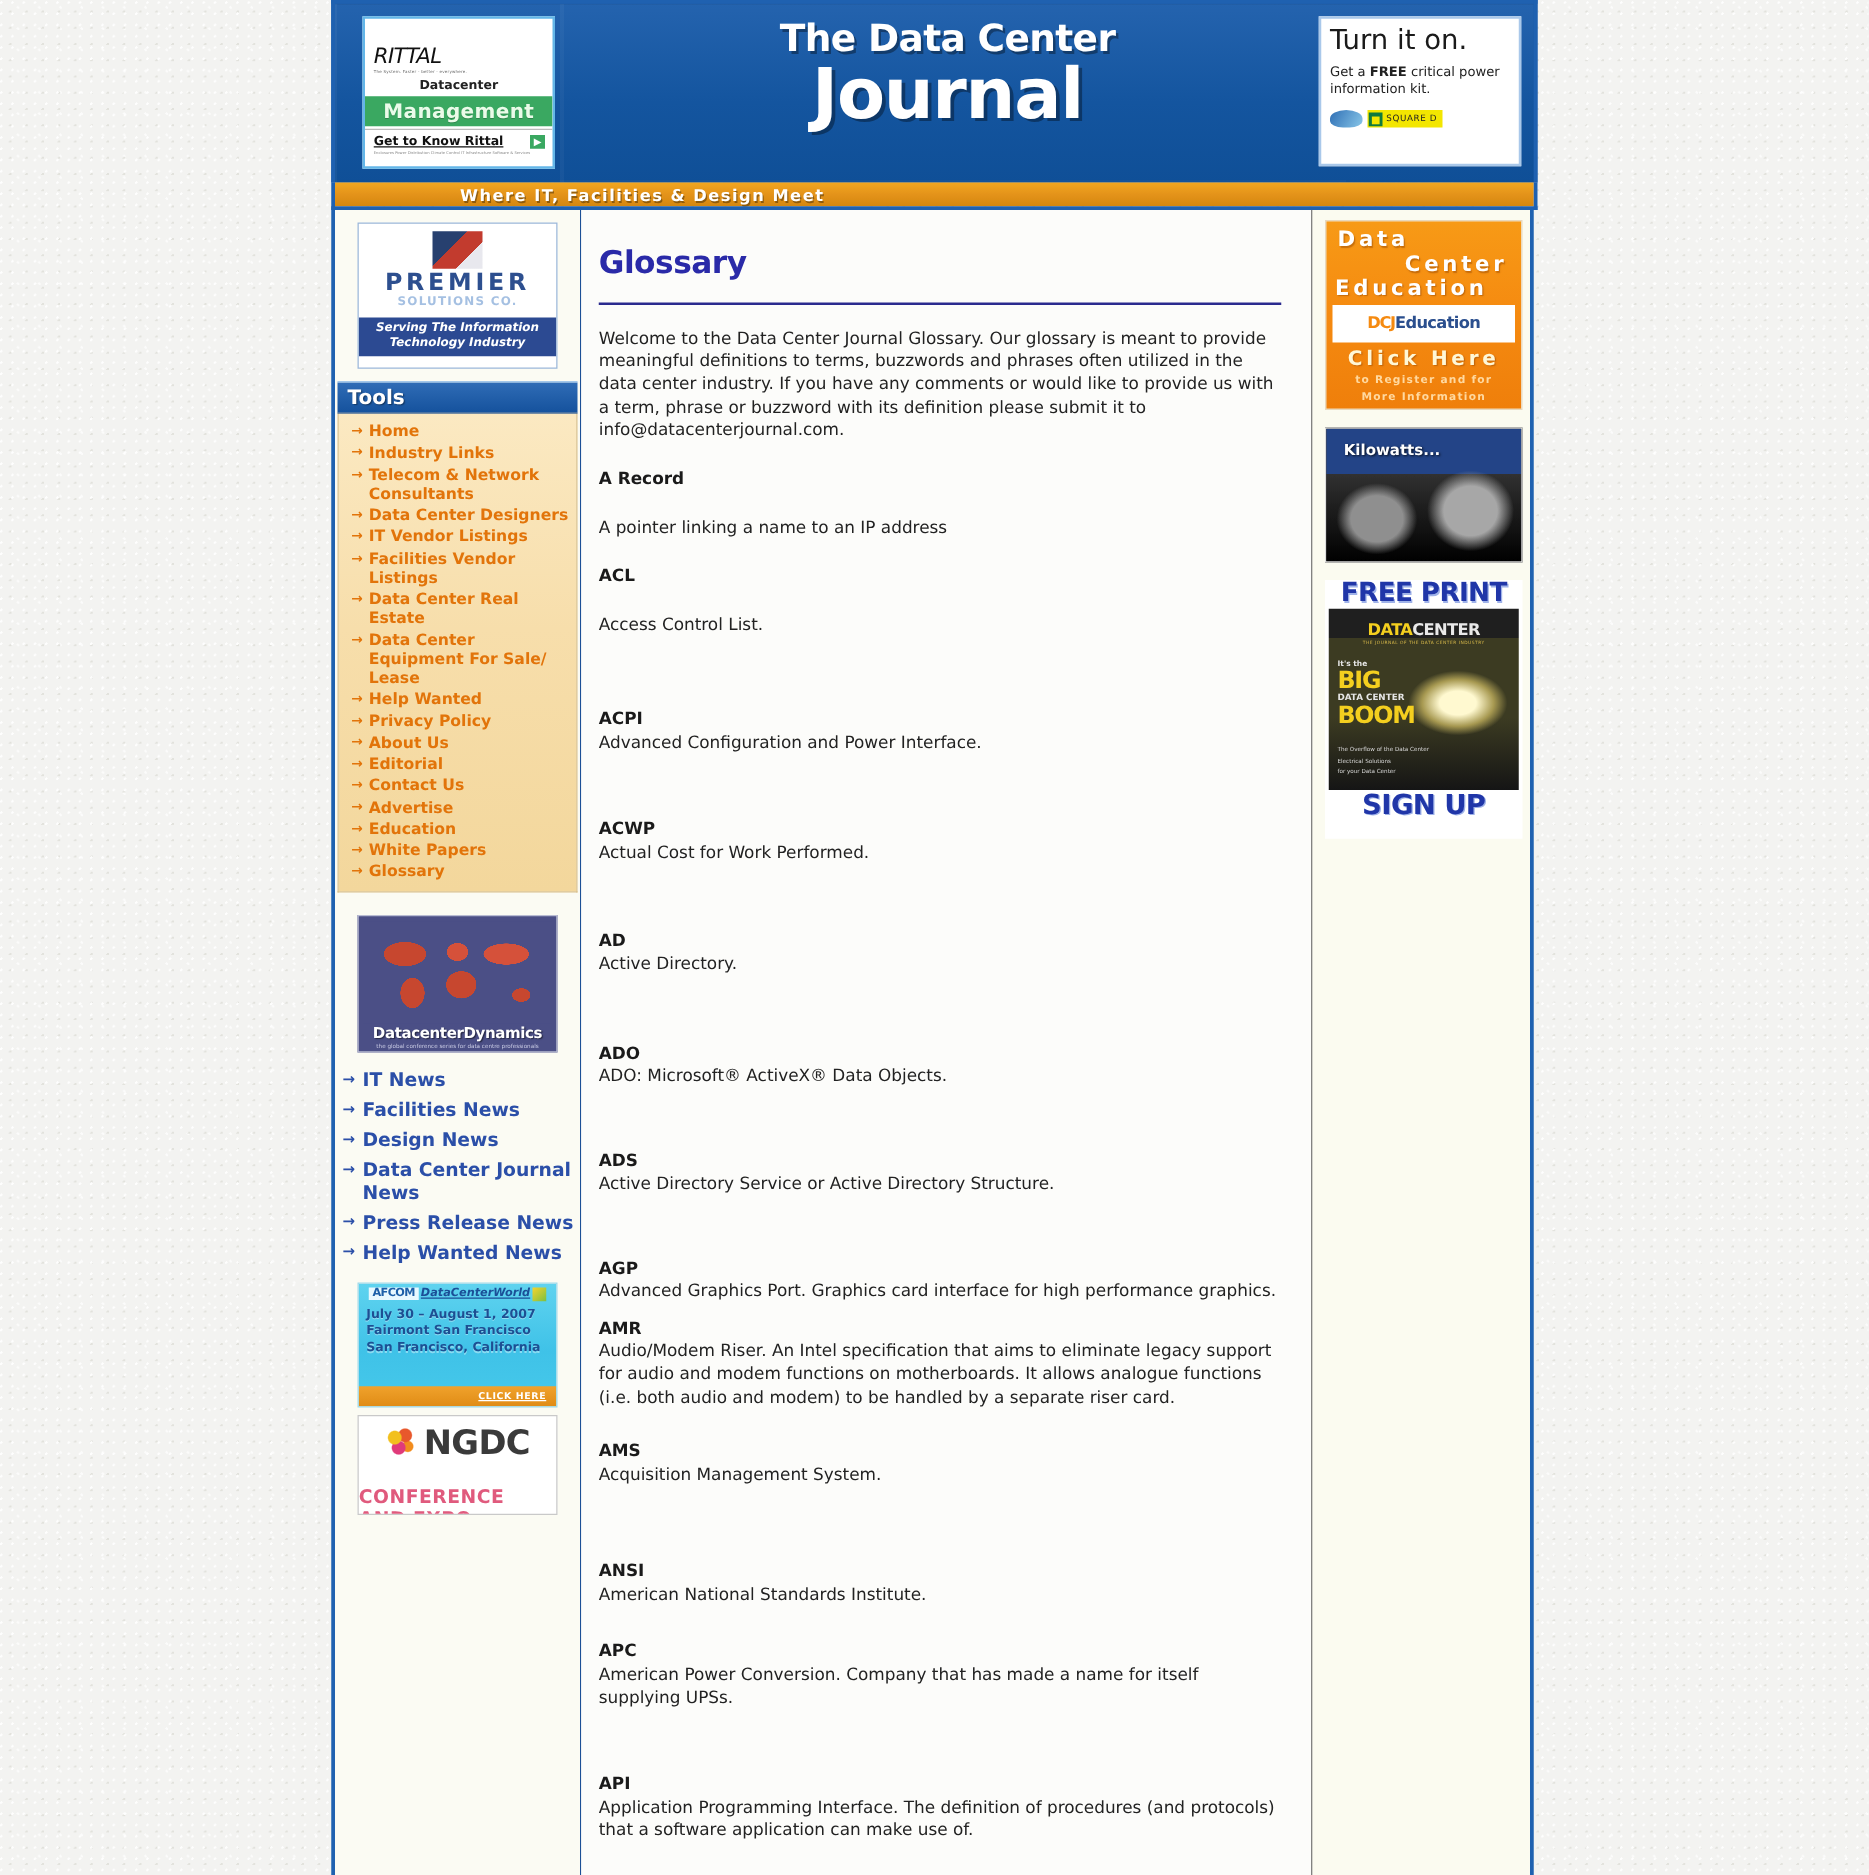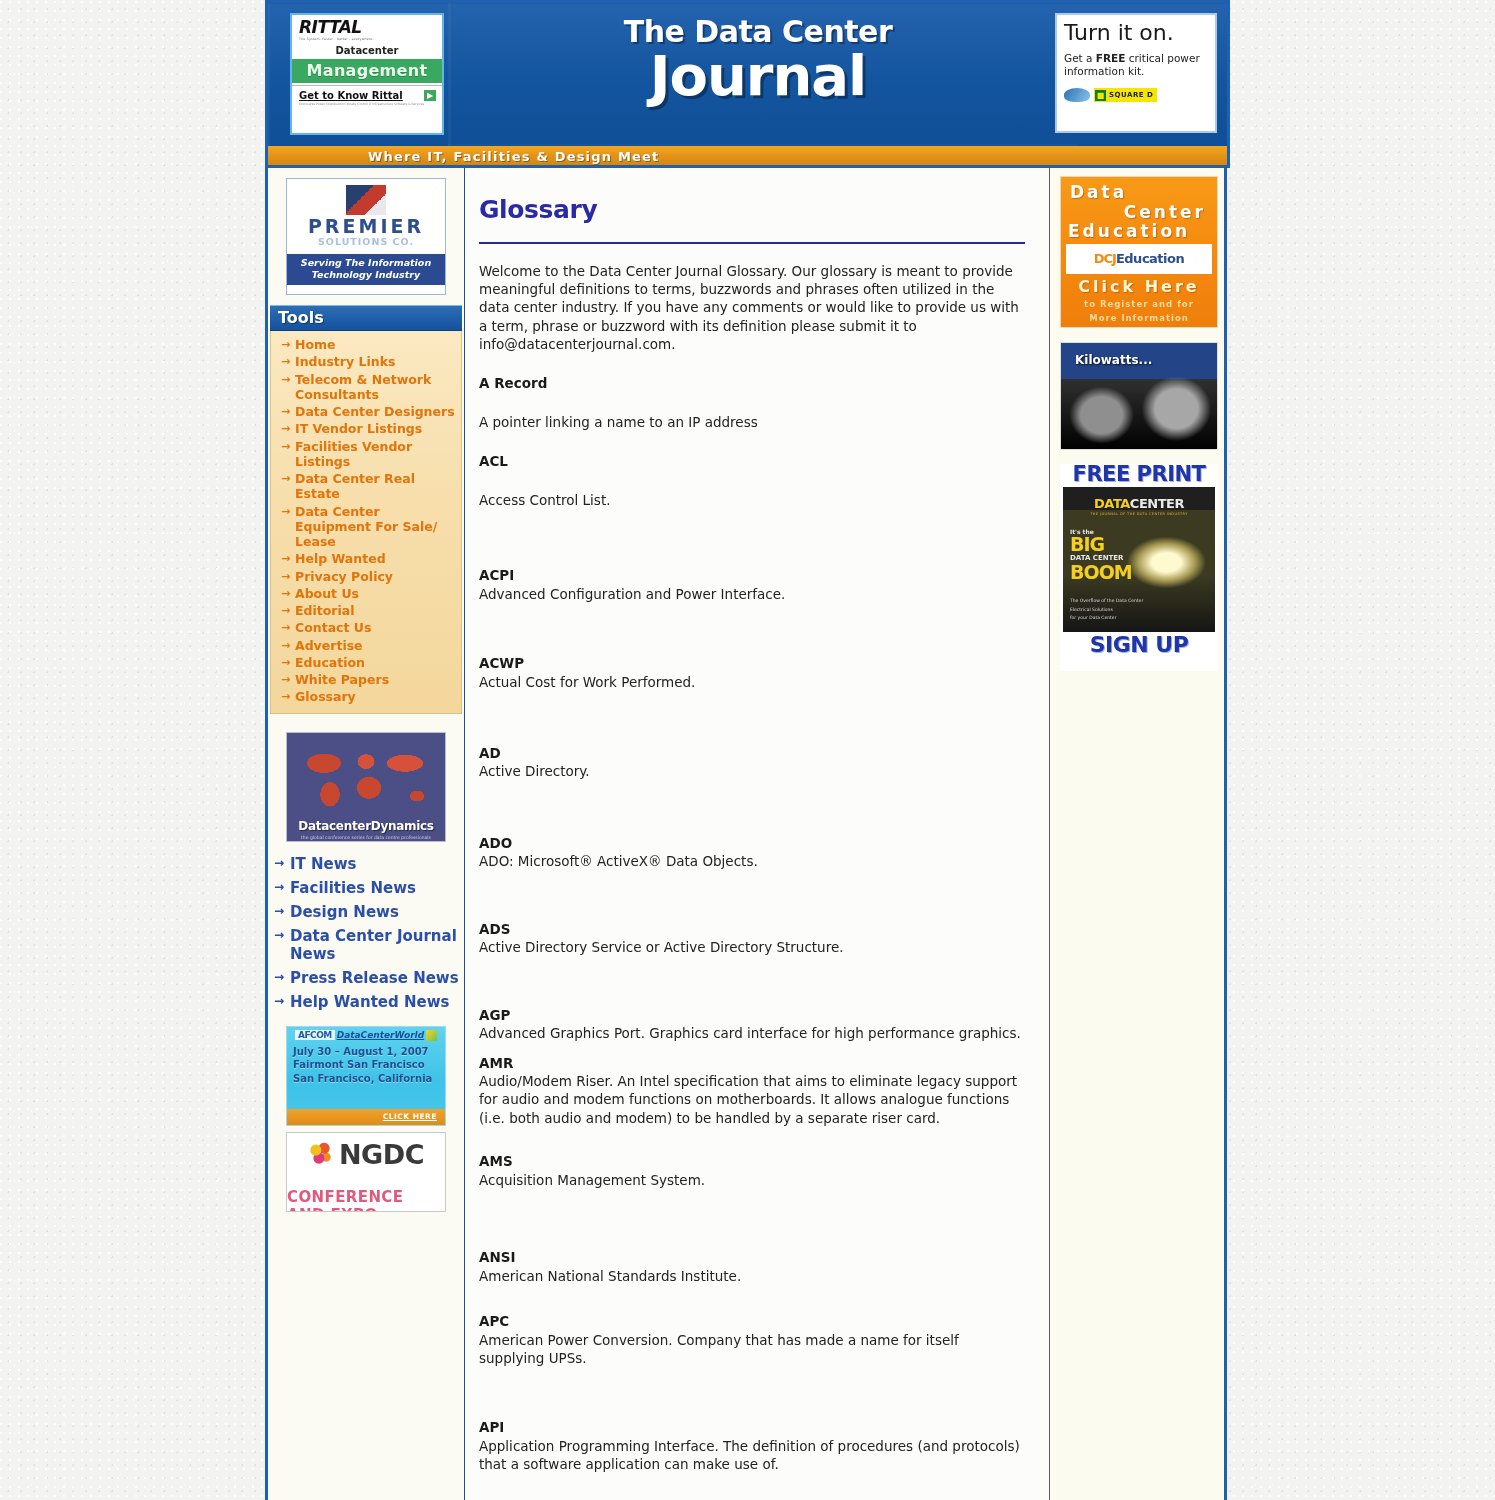--- a/index.html
+++ b/index.html
@@ -65,26 +65,26 @@
     width: 154px; height: 122px;
     border: 2px solid #63b6e8;
     background: #fff;
     box-sizing: border-box;
     display: flex;
     flex-direction: column;
     overflow: hidden;
   }
   .rittal-logo {
     font-family: "DejaVu Sans", sans-serif;
-    font-weight: bold;
+    font-weight: normal;
     font-style: italic;
     font-size: 17px;
     color: #111;
     letter-spacing: -.5px;
-    padding: 4px 0 0 7px;
+    padding: 22px 0 0 7px;
     line-height: 1;
   }
   .rittal-tiny {
     font-size: 3.2px;
     color: #666;
     padding: 1px 0 0 7px;
     letter-spacing: .2px;
     line-height: 1.3;
     height: 6px;
     overflow: hidden;
@@ -207,21 +207,21 @@
     width: 11px; height: 11px;
     background: #0f7a3d;
     color: #f3e600;
     font-size: 8px;
     text-align: center;
     line-height: 11px;
     margin-right: 3px;
   }
   .tb-sq .txt {
     font-size: 7px;
-    font-weight: bold;
+    font-weight: normal;
     color: #222;
     letter-spacing: .5px;
   }
 
   .tagline {
     position: relative;
     height: 22px;
     background: linear-gradient(180deg,#f2a720 0%, #e4931a 50%, #d4870f 100%);
     border-left: 3px solid #1f61b0;
     border-right: 3px solid #1f61b0;

